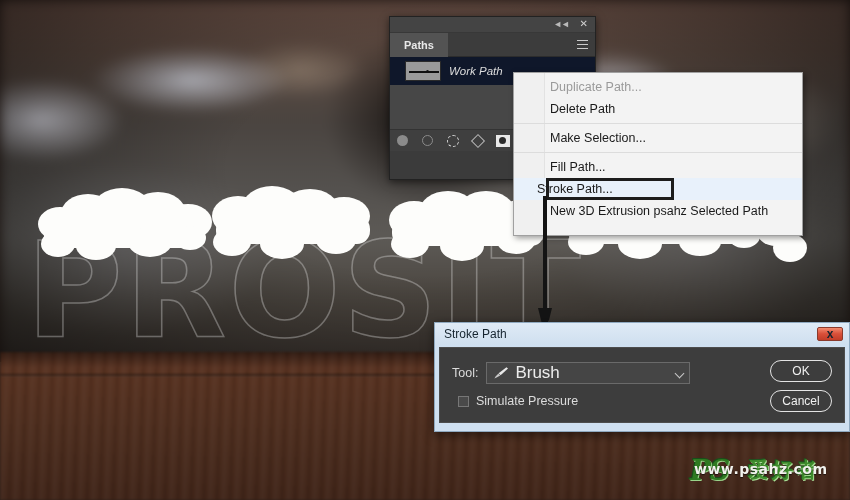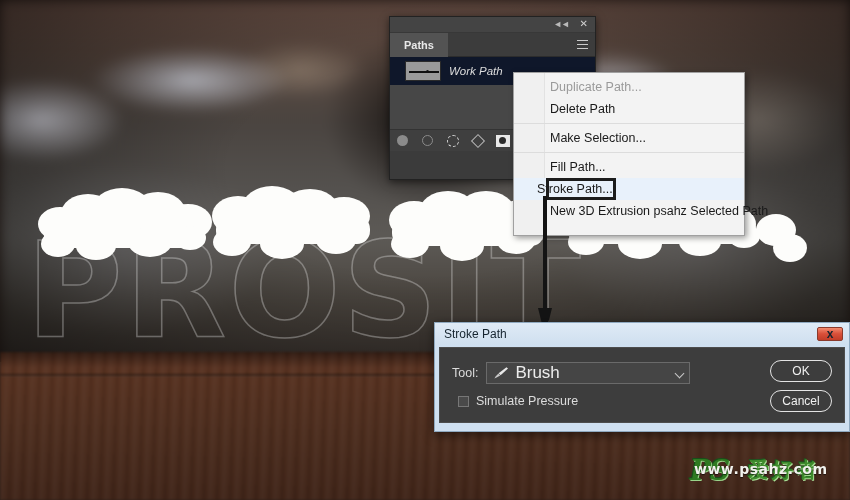--- a/index.html
+++ b/index.html
@@ -108,21 +108,21 @@
   .pf-dot { width: 11px; height: 11px; border-radius: 50%; background: #8b8b8b; }
   .pf-ring { width: 11px; height: 11px; border-radius: 50%; border: 1.5px solid #8b8b8b; }
   .pf-dash { width: 12px; height: 12px; border-radius: 50%; border: 1.5px dashed #d6d6d6; }
   .pf-diamond { width: 10px; height: 10px; border: 1.5px solid #b8b8b8; transform: rotate(45deg); }
   .pf-sq { width: 14px; height: 12px; background: #e8e8e8; display: flex; align-items: center; justify-content: center; }
   .pf-sq i { width: 7px; height: 7px; border-radius: 50%; background: #2a2a2a; }
   .panel-scroll { position: absolute; right: 2px; bottom: 2px; width: 22px; height: 5px; background: repeating-linear-gradient(90deg,#6e6e6e 0 1px, transparent 1px 3px); }
 
   
   #context-menu {
-    position: absolute; left: 513px; top: 72px; width: 232px; height: 164px;
+    position: absolute; left: 513px; top: 72px; width: 290px; height: 164px;
     background: #f3f3f3; border: 1px solid #a0a0a0;
     box-shadow: 2px 2px 6px rgba(0,0,0,.4);
     font-size: 12.5px; color: #1a1a1a;
   }
   #context-menu .gutter { position: absolute; left: 0; top: 0; width: 31px; height: 100%; background: #f0f0f0; border-right: 1px solid #e2e2e2; }
   .menu-list { position: relative; padding: 3px 0; }
   .menu-item { position: relative; height: 22px; line-height: 22px; padding-left: 36px; white-space: nowrap; }
   .menu-item.disabled { color: #9a9a9a; }
   .menu-sep { height: 1px; background: #dcdcdc; margin: 3px 0 3px 0; }
   .menu-item.highlight { background: #e8f1fb; padding-left: 23px; }

